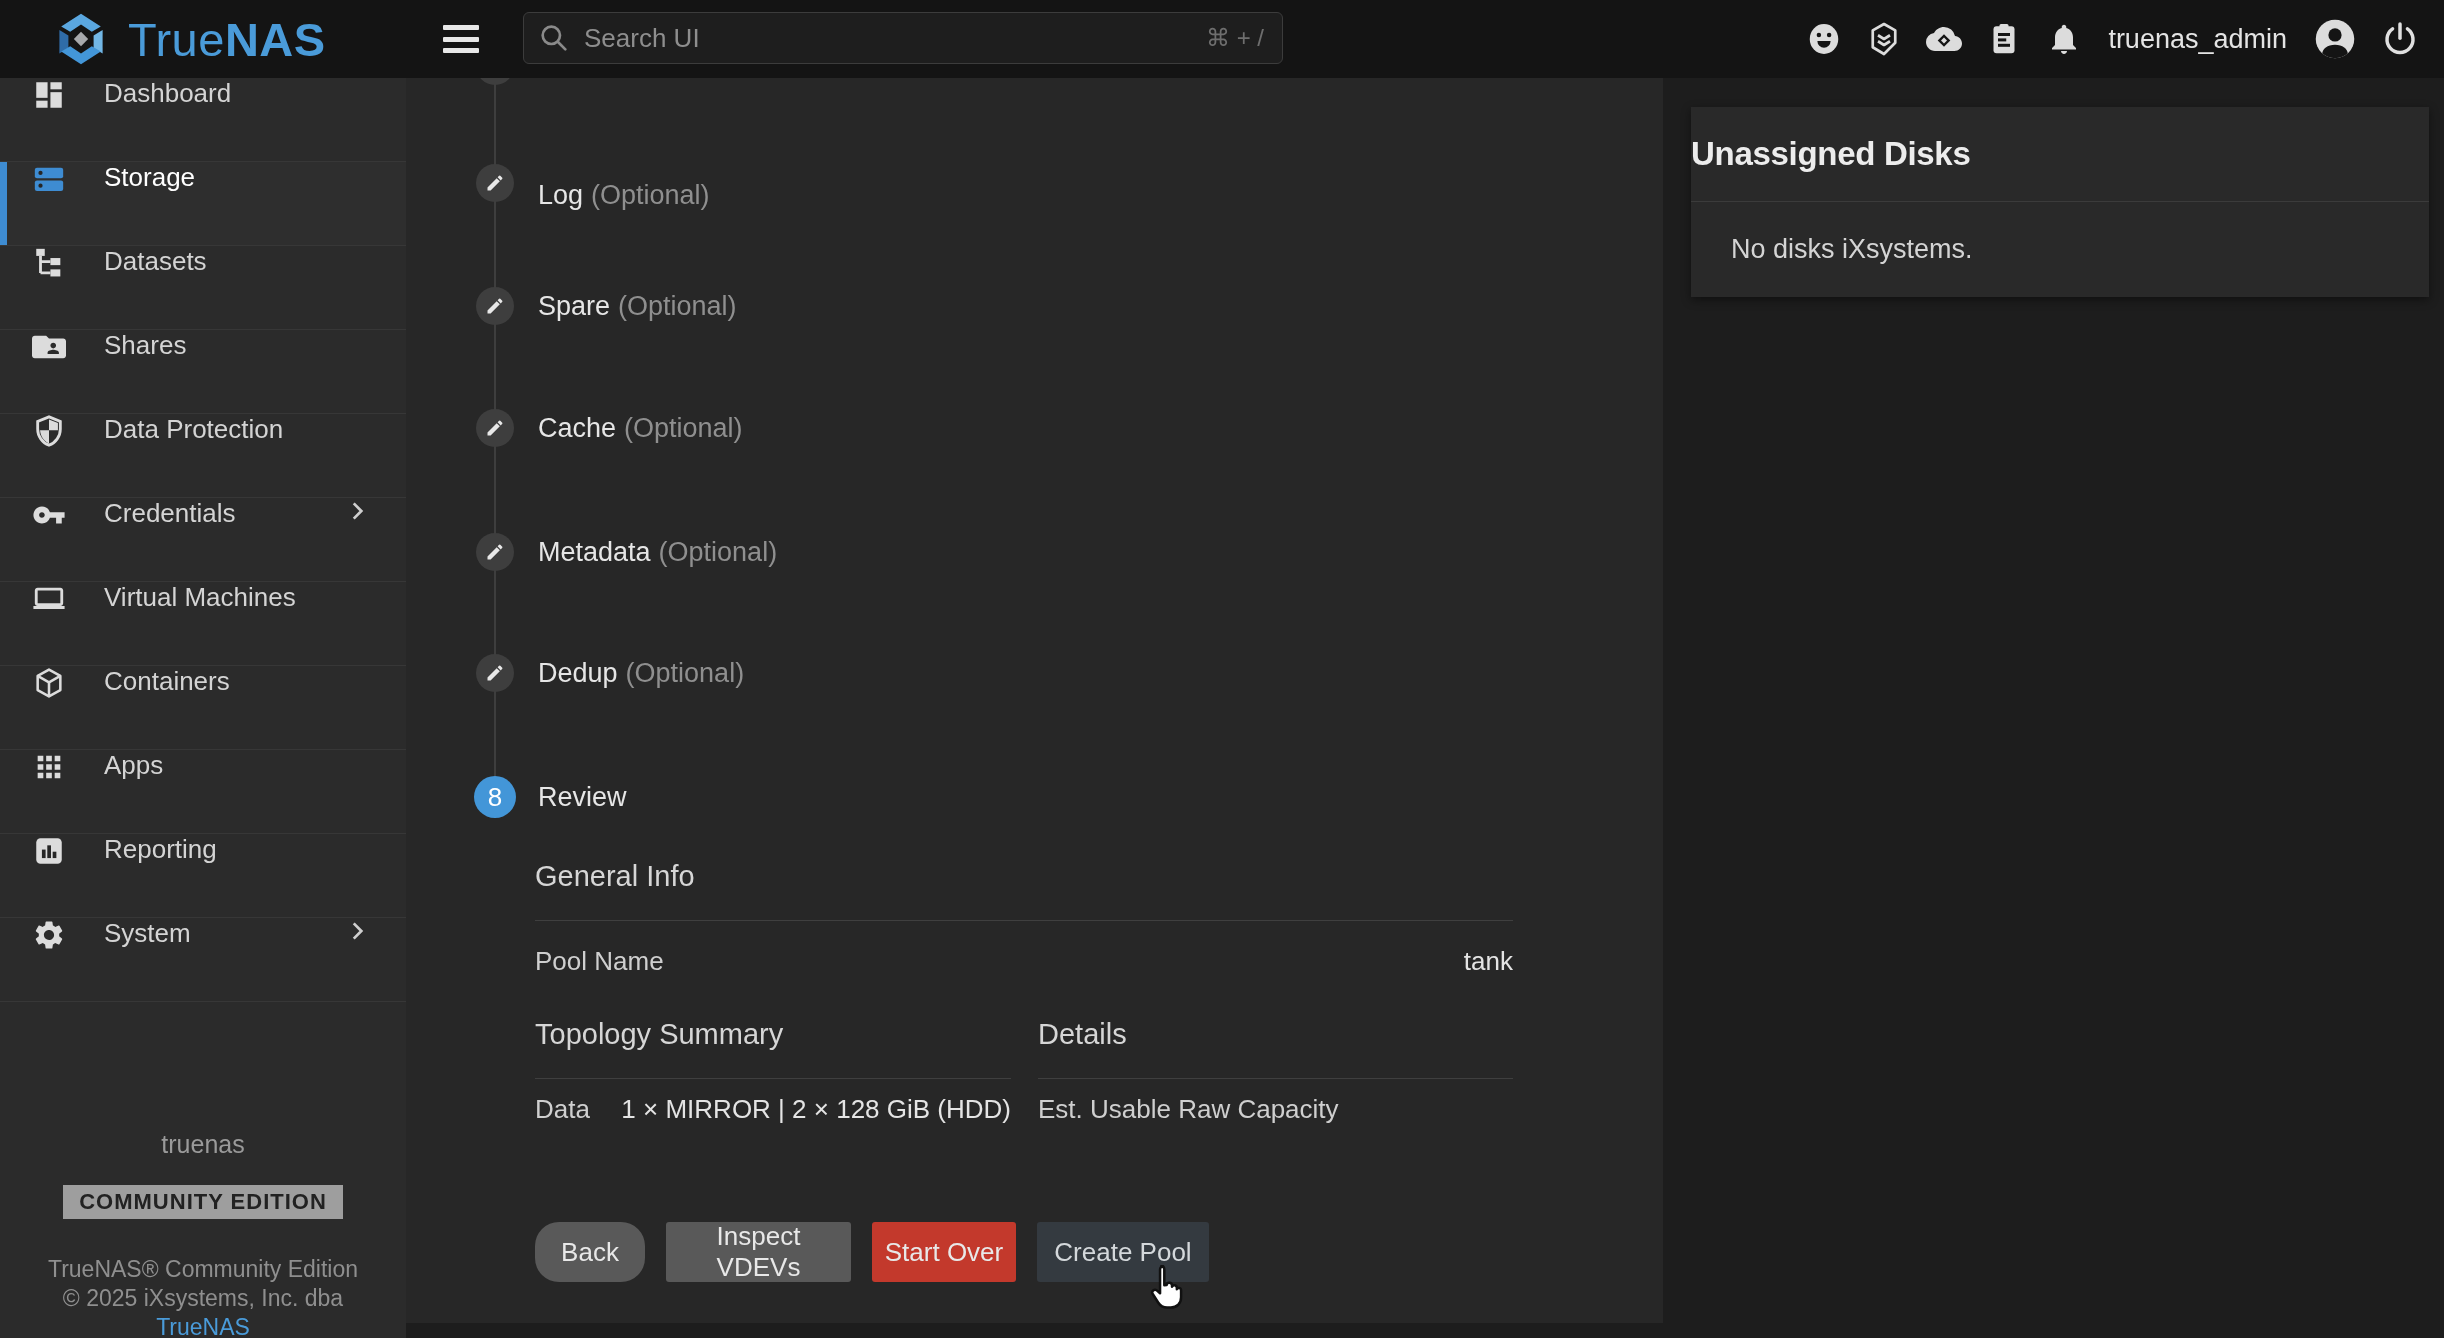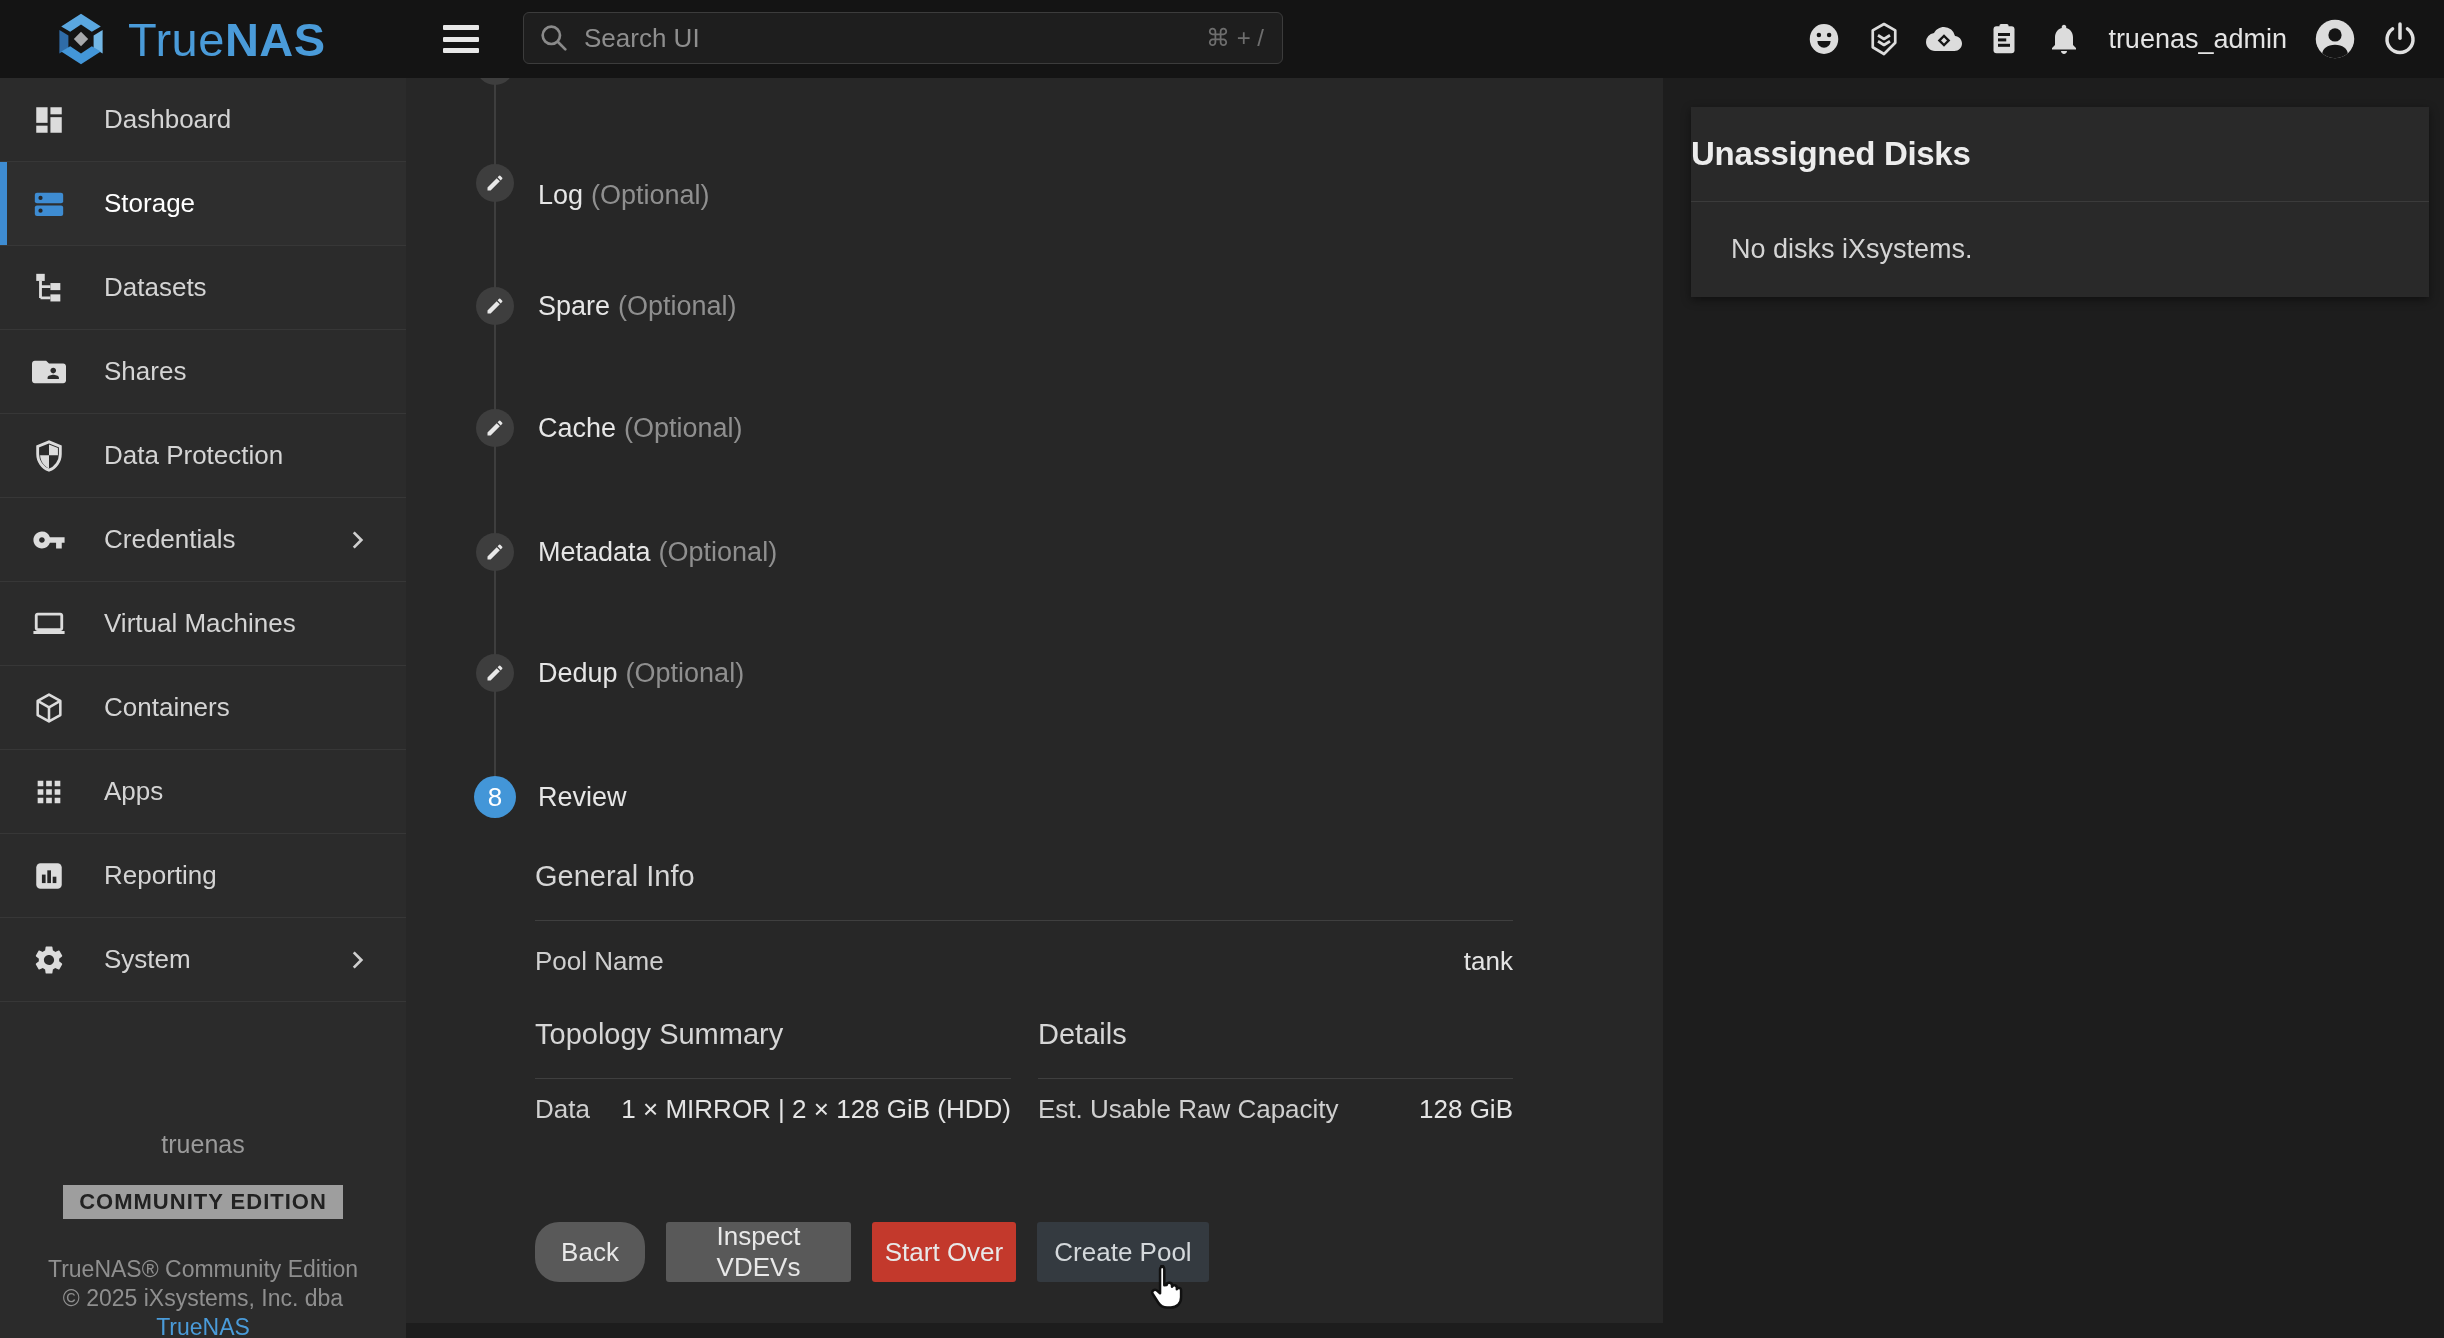--- a/index.html
+++ b/index.html
@@ -24,21 +24,21 @@
   .searchbox input::placeholder{color:#8e8e8e;}
   .search-shortcut{margin-right:18px;color:#6e6e6e;font-size:24px;white-space:nowrap;}
   .topbar-right{position:absolute;right:25px;top:0;height:78px;display:flex;align-items:center;gap:24px;}
   .tb-icon{width:36px;height:36px;cursor:pointer;}
   .tb-user{font-size:27px;color:#e4e4e4;margin:0 2px;text-align:center;}
   .tb-avatar{width:44px;height:44px;cursor:pointer;}
   .tb-power{width:38px;height:38px;cursor:pointer;}
 
   
   .sidebar{position:absolute;left:0;top:78px;width:406px;height:1260px;background:#2b2b2b;z-index:20;}
-  .side-item{position:relative;height:83px;border-bottom:1px solid #373737;display:flex;align-items:center;cursor:pointer;}
+  .side-item{position:relative;height:83px;border-bottom:1px solid #373737;display:flex;align-items:flex-start;cursor:pointer;}
   .side-item .sicon{width:34px;height:34px;margin-left:32px;flex:0 0 auto;}
   .side-item .slabel{margin-left:38px;font-size:26px;color:#d4d4d4;}
   .side-item .schev{margin-left:auto;margin-right:36px;width:26px;height:26px;}
   .side-item.active{background:#2e2e2e;}
   .side-item.active::before{content:"";position:absolute;left:0;top:0;bottom:0;width:7px;background:#3e8cd2;}
   .side-item.active .slabel{color:#ffffff;}
   .side-footer{position:absolute;left:0;right:0;top:1052px;text-align:center;}
   .sf-host{font-size:25px;color:#9a9a9a;}
   .sf-badge{display:inline-block;margin-top:26px;padding:4px 16px;background:#9e9e9e;color:#222222;
             font-size:22px;font-weight:bold;letter-spacing:1px;}
@@ -337,21 +337,20 @@
   <div class="rv-value" style="left:129px;top:868px;width:978px">tank</div>
 
   <div class="rv-heading" style="left:129px;top:940px">Topology Summary</div>
   <div class="rv-heading" style="left:632px;top:940px">Details</div>
   <div class="rv-divider" style="left:129px;top:1000px;width:476px"></div>
   <div class="rv-divider" style="left:632px;top:1000px;width:475px"></div>
 
   <div class="rv-label" style="left:129px;top:1016px">Data</div>
   <div class="rv-value" style="left:129px;top:1016px;width:476px">1 × MIRROR | 2 × 128 GiB (HDD)</div>
   <div class="rv-label" style="left:632px;top:1016px">Est. Usable Raw Capacity</div>
-  <div class="rv-value" style="left:632px;top:1016px;width:475px">128 GiB</div>
 
   <div class="btn-row">
     <button class="btn btn-default btn-back">Back</button>
     <button class="btn btn-default btn-inspect">Inspect VDEVs</button>
     <button class="btn btn-danger btn-startover">Start Over</button>
     <button class="btn btn-dark btn-create">Create Pool</button>
   </div>
 </div>
 
 <div class="ud-card">

